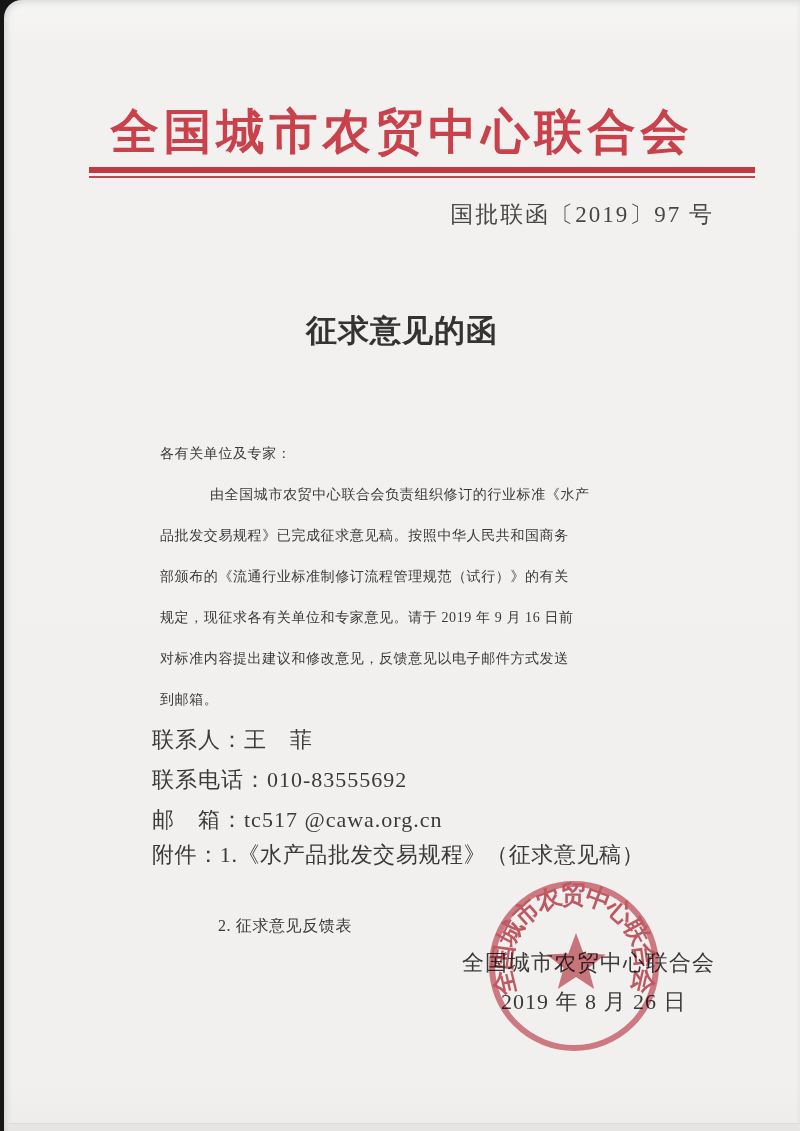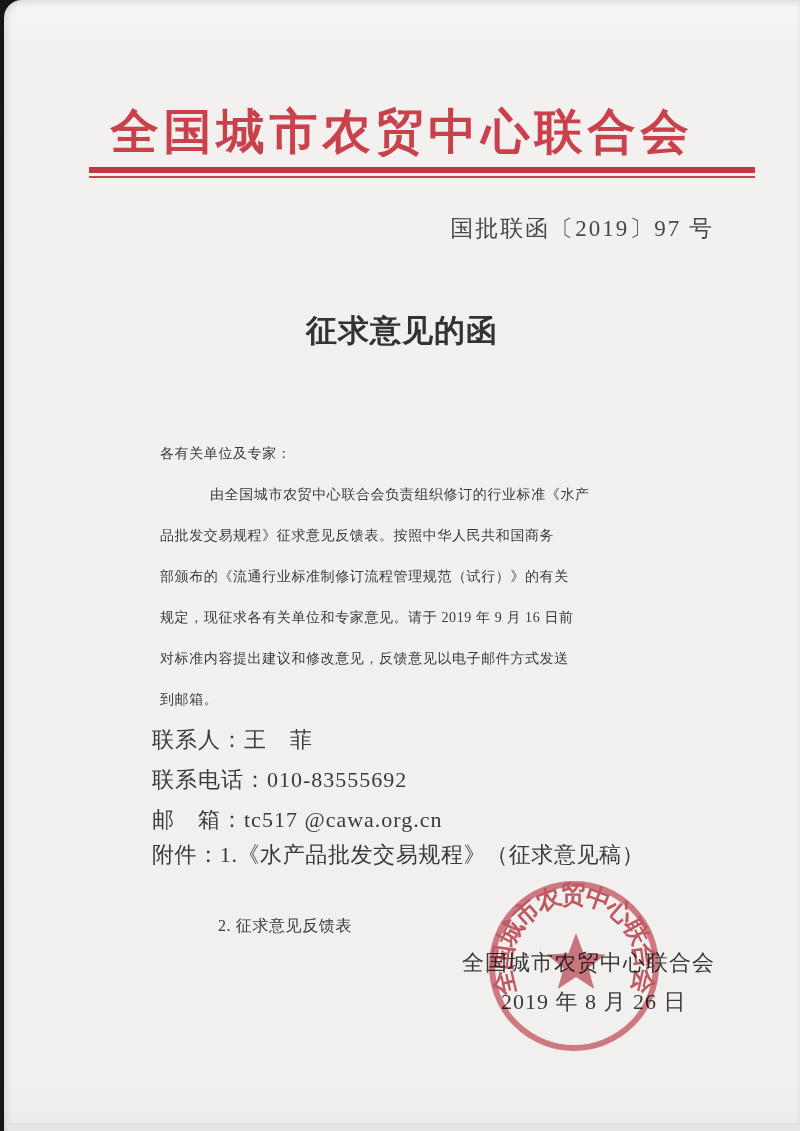--- a/index.html
+++ b/index.html
@@ -20,21 +20,21 @@
     background:#e6e5e3;border-top:1px solid #dddcda;
   }
   .org-title{
     position:absolute;left:0;right:0;top:100px;
     text-align:center;font-size:48px;font-weight:700;
     letter-spacing:5px;color:#c8414b;white-space:nowrap;
   }
   .rule-thick{position:absolute;left:85px;top:167px;width:666px;height:6px;background:#bf3a43;}
   .rule-thin{position:absolute;left:85px;top:176px;width:666px;height:2px;background:#c4454e;}
   .doc-number{
-    position:absolute;top:213px;right:86px;
+    position:absolute;top:199px;right:86px;
     font-size:23px;color:#474747;letter-spacing:2px;white-space:nowrap;
   }
   .letter-title{
     position:absolute;left:0;right:0;top:308px;
     text-align:center;color:#333;font-weight:700;
     font-size:31px;line-height:46px;letter-spacing:1px;
   }
   .body-block{
     position:absolute;left:108px;top:433px;width:624px;
     font-size:14px;line-height:41px;color:#3a3a3a;letter-spacing:.6px;margin-left:48px;
@@ -70,21 +70,21 @@
 
   <div class="doc-number">国批联函〔2019〕97 号</div>
 
   <div class="letter-title">
     <div>征求意见的函</div>
   </div>
 
   <div class="body-block">
     <div class="line">各有关单位及专家：</div>
     <div class="line indent">由全国城市农贸中心联合会负责组织修订的行业标准《水产</div>
-    <div class="line">品批发交易规程》征求意见反馈表。按照中华人民共和国商务</div>
+    <div class="line">品批发交易规程》已完成征求意见稿。按照中华人民共和国商务</div>
     <div class="line">部颁布的《流通行业标准制修订流程管理规范（试行）》的有关</div>
     <div class="line">规定，现征求各有关单位和专家意见。请于 2019 年 9 月 16 日前</div>
     <div class="line">对标准内容提出建议和修改意见，反馈意见以电子邮件方式发送</div>
     <div class="line">到邮箱。</div>
   </div>
 
   <div class="contact-block">
     <div>联系人：王　菲</div>
     <div>联系电话：010-83555692</div>
     <div>邮　箱：tc517 @cawa.org.cn</div>

